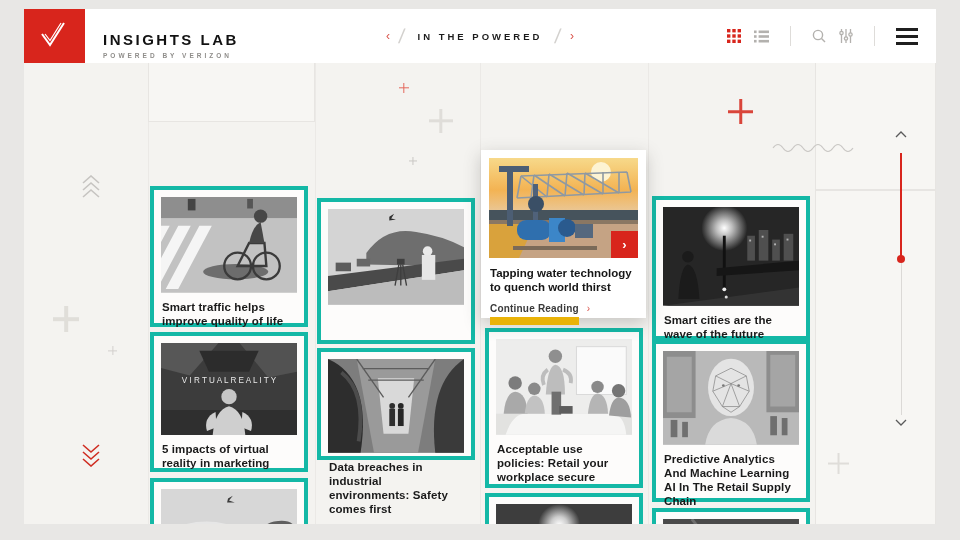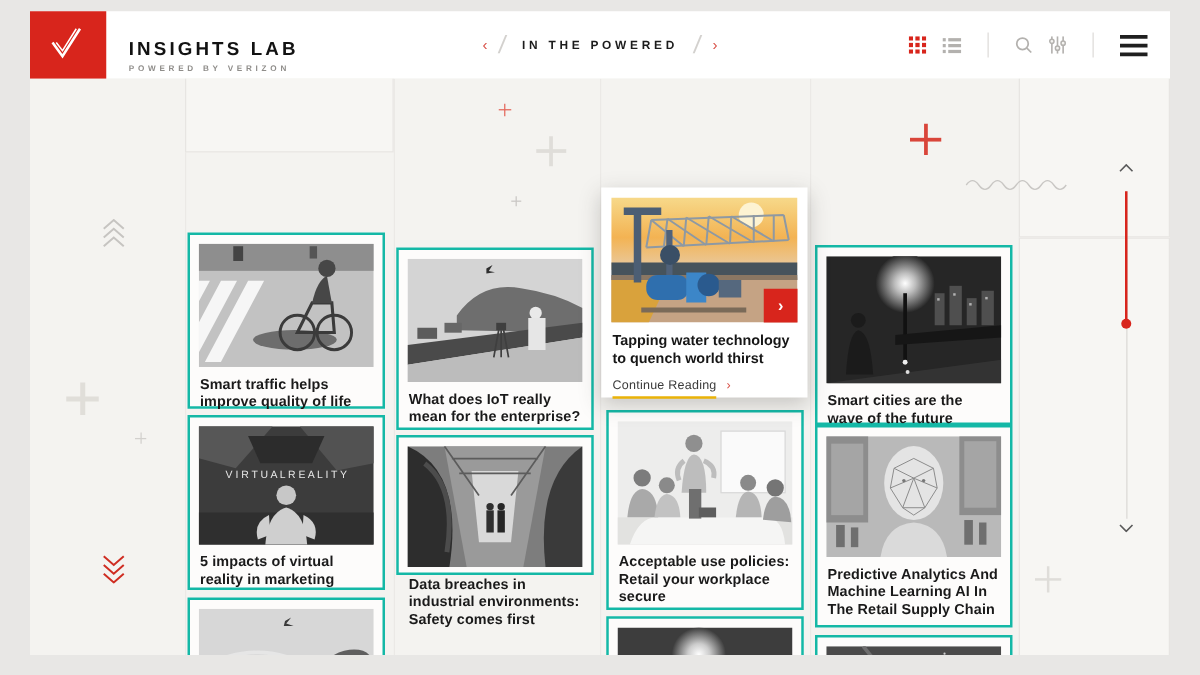--- a/index.html
+++ b/index.html
@@ -21,29 +21,29 @@
   .nav-label{font-size:9.5px;font-weight:bold;letter-spacing:3px;color:#1c1c1c;white-space:nowrap;padding:0 4px;}
   .header-icons{position:absolute;right:18px;top:0;height:54px;display:flex;align-items:center;gap:13px;}
   .hdivider{width:1px;height:20px;background:#dedcd9;margin:0 8px;}
   .icon-btn{display:flex;align-items:center;justify-content:center;cursor:pointer;}
   .burger{display:flex;flex-direction:column;gap:4px;}
   .burger span{display:block;width:22px;height:3px;background:#1f1f1f;}
   
   .content{position:absolute;left:24px;top:63px;width:912px;height:461px;background:#f4f3f0;overflow:hidden;}
   .vline{position:absolute;top:0;width:1px;height:461px;background:#ebe9e6;}
   .placeholder{position:absolute;background:#f7f6f3;border:1px solid #e7e5e2;box-sizing:border-box;}
-  .card{position:absolute;background:#fdfcfb;border:2px solid #14b8a6;box-sizing:border-box;padding:7px;cursor:pointer;}
+  .card{position:absolute;background:#fdfcfb;border:4px solid #14b8a6;box-sizing:border-box;padding:7px;cursor:pointer;}
   .card .thumb{display:block;width:100%;}
   .card h3{margin:7px 1px 0;font-size:11.5px;line-height:14px;font-weight:bold;color:#1a1a1a;letter-spacing:0.1px;}
   .featured{position:absolute;background:#ffffff;border:none;box-shadow:0 5px 16px rgba(60,55,50,0.25);box-sizing:border-box;padding:8px;z-index:6;cursor:pointer;}
   .featured .thumb{display:block;width:100%;}
   .featured h3{margin:8px 1px 0;font-size:11.5px;line-height:14px;font-weight:bold;color:#161616;}
   .featured .img-wrap{position:relative;}
   .arrow-box{position:absolute;right:0;bottom:0;width:27px;height:27px;background:#d8251c;display:flex;align-items:center;justify-content:center;color:#fff;font-size:13px;font-weight:bold;}
-  .read-link{display:inline-block;margin:9px 1px 0;font-size:10px;color:#3a3a3a;padding-bottom:3px;border-bottom:2px solid #eab308;letter-spacing:0.2px;}
+  .read-link{display:inline-block;margin:9px 1px 0;font-size:10px;color:#3a3a3a;padding-bottom:3px;border-bottom:8px solid #eab308;letter-spacing:0.2px;font-weight:bold;}
   .read-chev{color:#d9534a;font-size:10px;margin-left:7px;}
   
   .deco{position:absolute;}
   .plus{position:absolute;}
   .plus:before,.plus:after{content:"";position:absolute;background:currentColor;}
   .plus:before{left:50%;top:0;width:14%;height:100%;transform:translateX(-50%);}
   .plus:after{top:50%;left:0;height:14%;width:100%;transform:translateY(-50%);}
   .scroll-track{position:absolute;width:1px;background:#dbd9d6;}
   .scroll-fill{position:absolute;width:2px;background:#d8251c;}
   .scroll-dot{position:absolute;width:8px;height:8px;border-radius:50%;background:#d8251c;}
@@ -228,21 +228,20 @@
       <path d="M0 70 L142 52 L142 64 L0 86 Z" fill="#4a4a4a"></path>
       <path d="M0 86 L142 64 L142 100 L0 100 Z" fill="#bcbcbc"></path>
       <rect x="8" y="56" width="16" height="9" fill="#5c5c5c"></rect>
         <rect x="30" y="52" width="14" height="8" fill="#676767"></rect>
       <circle cx="104" cy="44" r="5" fill="#e9e9e9"></circle>
       <path d="M98 48 L112 48 L112 74 L98 74 Z" fill="#e6e6e6"></path>
       <path d="M74 58 l-4 22 M78 58 l4 22 M76 58 l0 22" stroke="#3f3f3f" stroke-width="1.4"></path>
       <rect x="72" y="52" width="8" height="6" fill="#3f3f3f"></rect>
       <path d="M64 8 l5 -3 l-3 5 l5 1 l-7 1 z" fill="#2f2f2f"></path>
     </svg>
-    <h3>What does IoT really mean for the enterprise?</h3>
   </div>
 
   <div class="card" style="left:293px;top:285px;width:158px;height:112px">
     <svg class="thumb" viewBox="0 0 142 98">
       <rect width="142" height="98" fill="#7d7d7d"></rect>
       <polygon points="30,0 112,0 94,98 48,98" fill="#9a9a9a"></polygon>
       <polygon points="52,20 90,20 84,78 58,78" fill="#d9d9d9"></polygon>
       <g stroke="#5c5c5c" stroke-width="1.4" fill="none">
         <path d="M30 0 L58 40 M112 0 L84 40 M36 10 L106 10 M42 22 L100 22"></path>
       </g>

